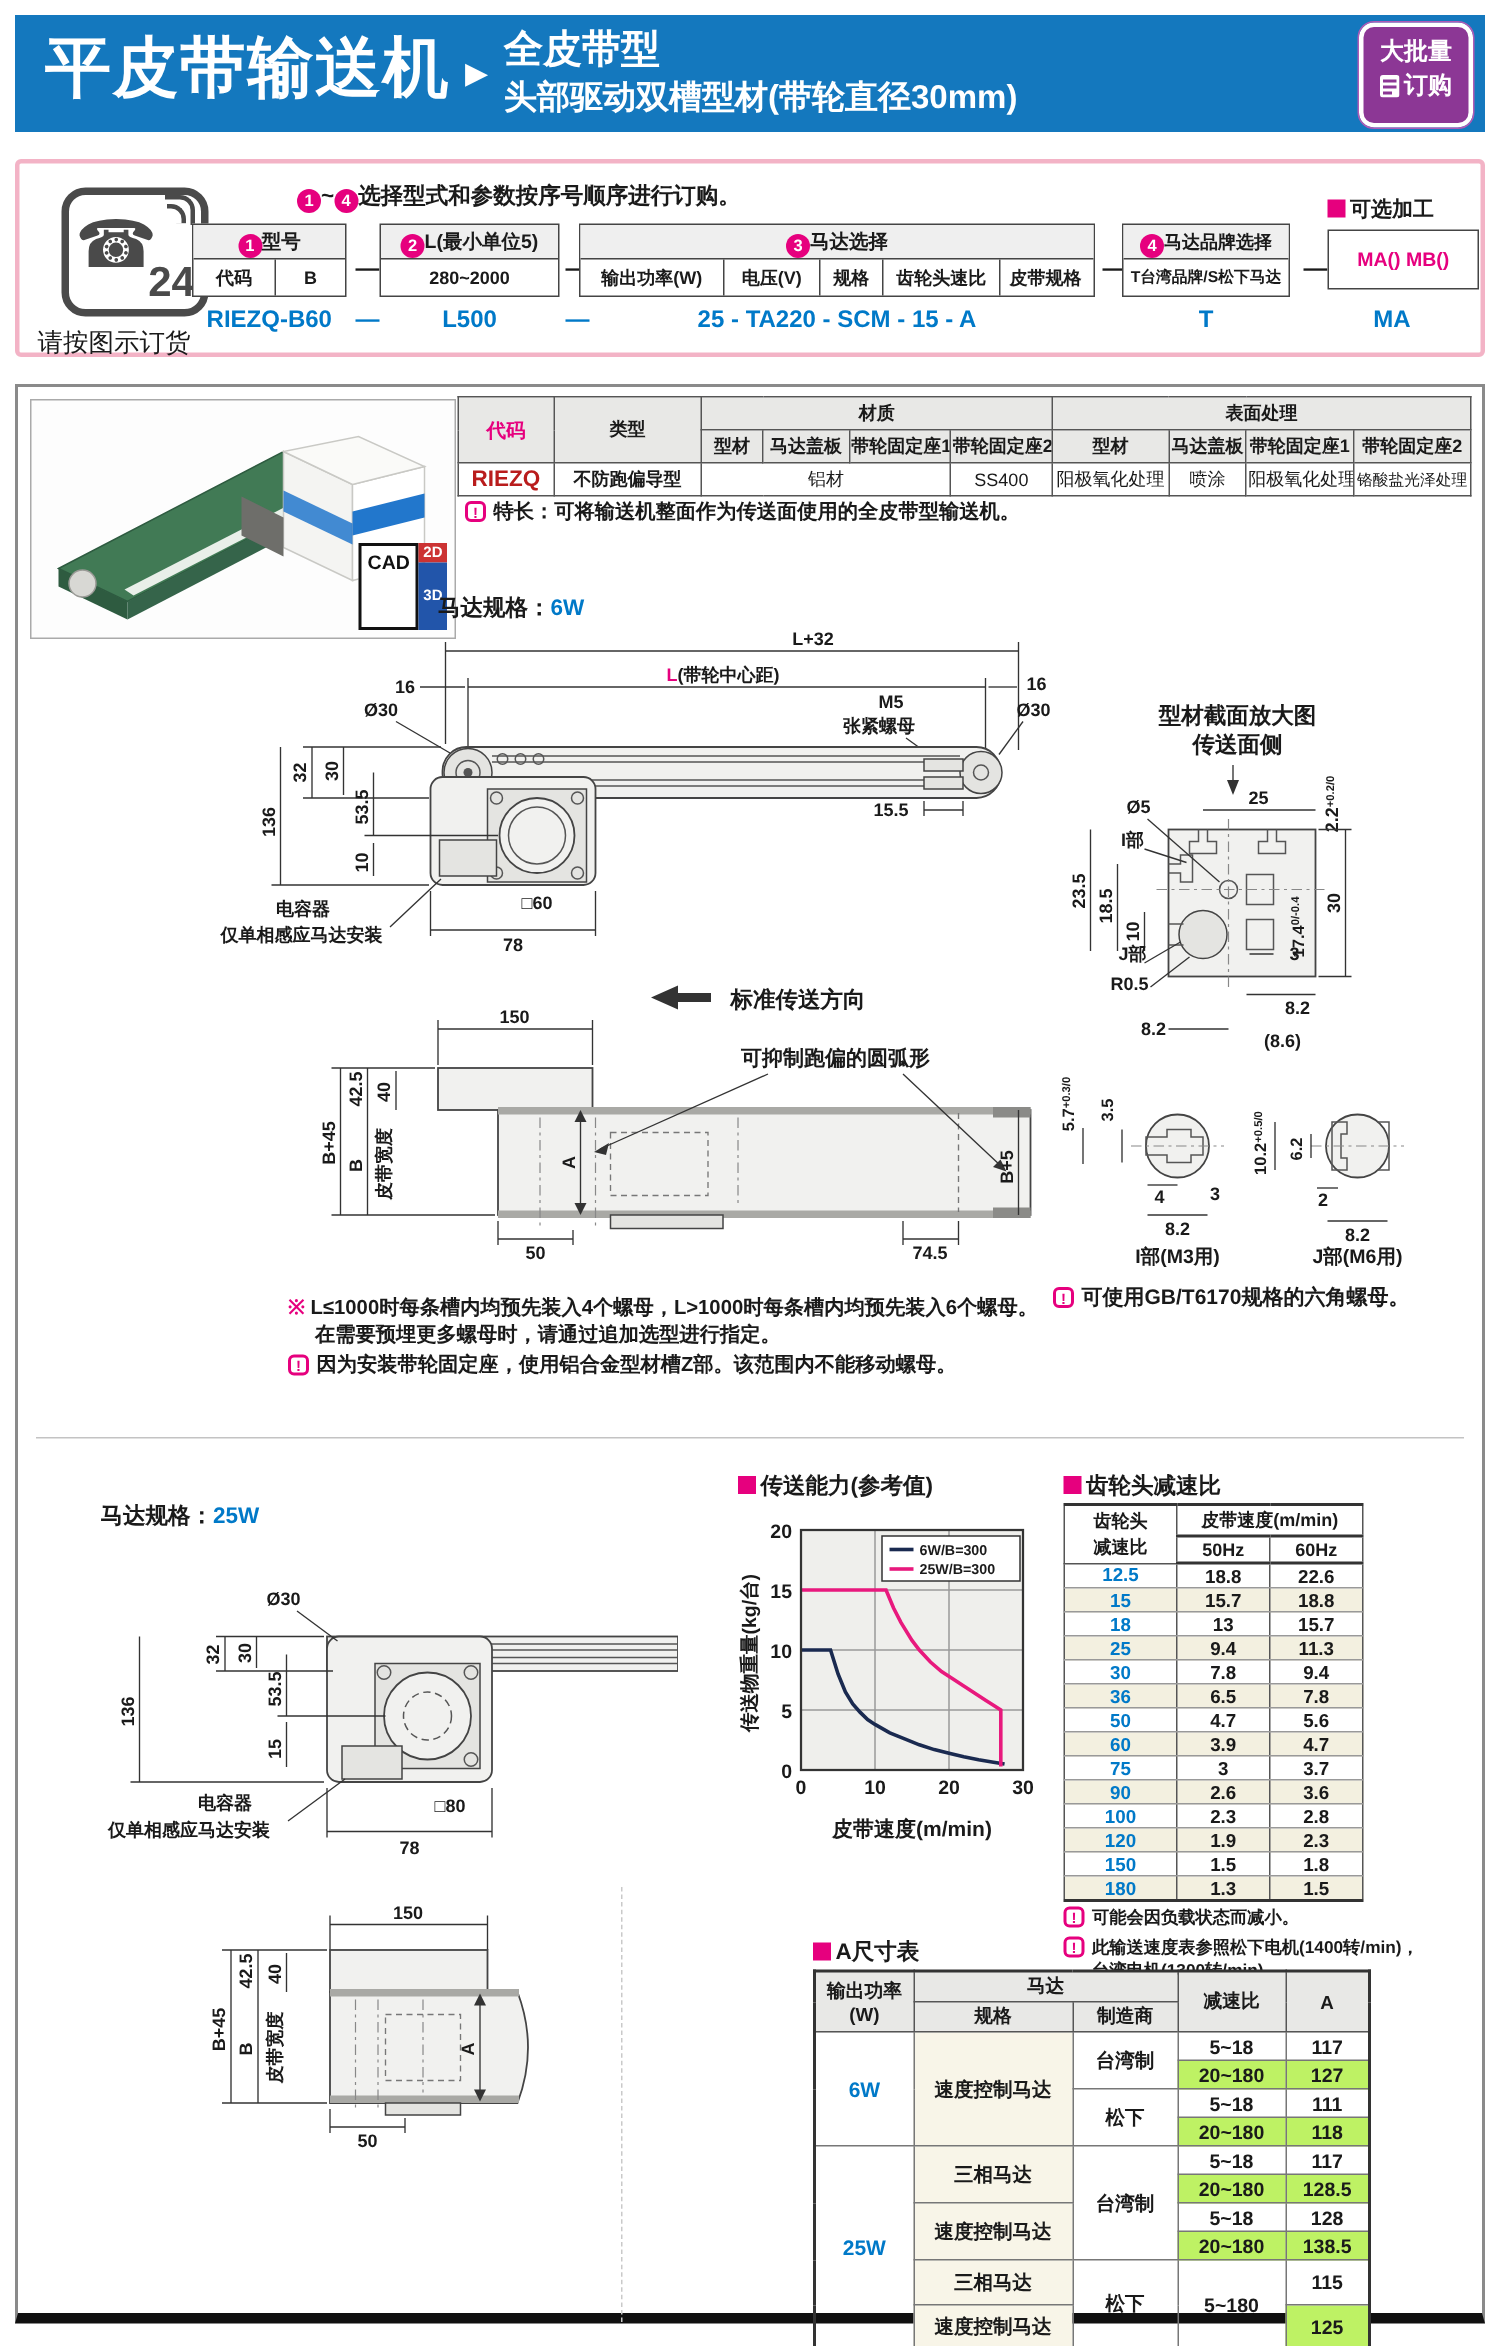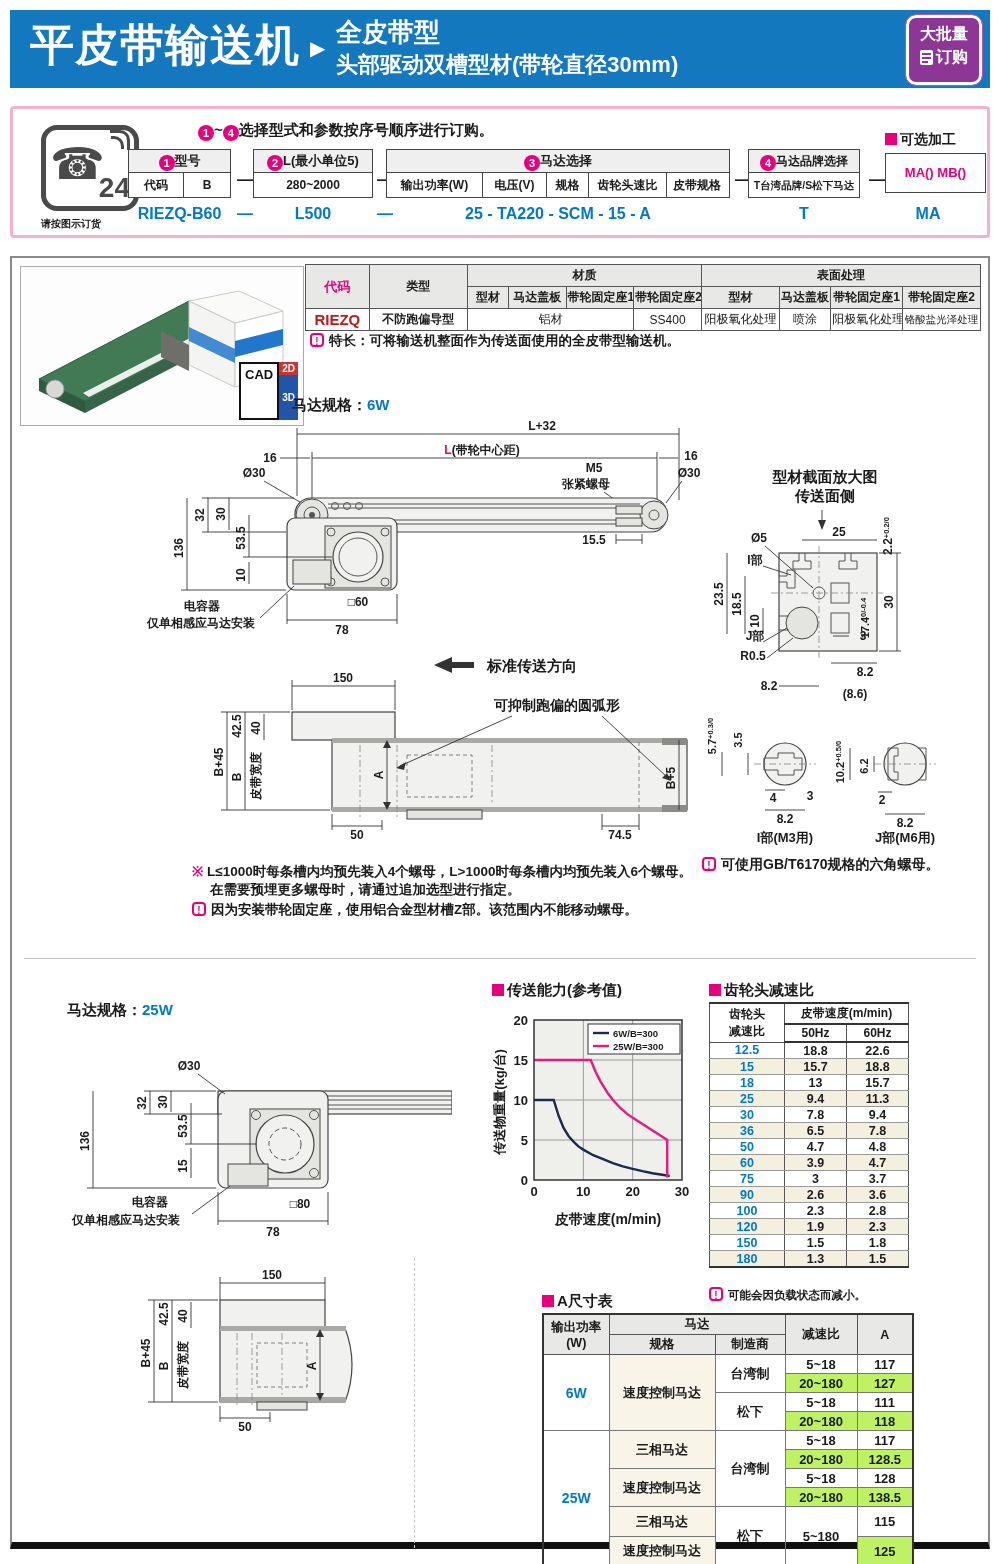--- a/index.html
+++ b/index.html
@@ -18,21 +18,21 @@
   .doc-icon{display:inline-block;width:13px;height:15px;background:
      linear-gradient(#8c3795,#8c3795) 2px 3px/9px 2px no-repeat,
      linear-gradient(#8c3795,#8c3795) 2px 7px/9px 2px no-repeat,
      linear-gradient(#8c3795,#8c3795) 2px 11px/6px 2px no-repeat,#fff;border-radius:2px;}
   
   .order-panel{position:absolute;left:10px;top:106px;width:980px;height:132px;border:3px solid #f3b3c6;border-radius:4px;background:#fff;box-sizing:border-box;}
   .phone-box{position:absolute;left:28px;top:16px;width:98px;height:86px;border:5px solid #4a4a4a;border-radius:16px;box-sizing:border-box;}
   .phone-glyph{position:absolute;left:4px;top:12px;font-size:44px;color:#4a4a4a;line-height:1;}
   .phone-24{position:absolute;right:4px;bottom:2px;font-size:28px;font-weight:bold;color:#4a4a4a;}
   .sig{position:absolute;border:solid #4a4a4a;border-width:3px 3px 0 0;border-radius:0 10px 0 0;}
-  .phone-caption{position:absolute;left:28px;top:108px;width:130px;font-size:10px;font-weight:bold;}
+  .phone-caption{position:absolute;left:12px;top:108px;width:130px;font-size:17px;font-weight:normal;}
   .hand{position:absolute;left:138px;top:48px;font-size:30px;color:#e6007e;}
   .order-instr{position:absolute;left:185px;top:12px;font-size:15px;font-weight:bold;}
   .numc{display:inline-block;width:16px;height:16px;border-radius:50%;background:#e6007e;color:#fff;font-size:11px;font-weight:bold;text-align:center;line-height:16px;vertical-align:-2px;}
   .obox{position:absolute;border:1px solid #444;box-sizing:border-box;background:#fff;}
   .obox .oh{height:22px;line-height:22px;text-align:center;font-size:13px;font-weight:bold;background:#efefef;border-bottom:1px solid #444;}
   .obox .ob{display:flex;height:24px;}
   .obox .ob .c{flex:none;border-right:1px solid #444;font-size:12px;font-weight:bold;text-align:center;line-height:24px;box-sizing:border-box;}
   .obox .ob .c:last-child{border-right:none;}
   .odash{position:absolute;font-size:16px;font-weight:bold;}
   .opt-label{position:absolute;left:872px;top:22px;font-size:14px;font-weight:bold;}
@@ -75,21 +75,21 @@
   .chart-title{font-size:15px;font-weight:bold;margin-bottom:2px;}
   
   .gear-block{position:absolute;left:697px;top:723px;width:276px;}
   .gear-title{font-size:15px;font-weight:bold;margin-bottom:2px;}
   .gear-table{width:200px;border-top:2.5px solid #333;border-bottom:2.5px solid #333;}
   .gear-table th{border:1px solid #555;border-top:2px solid #333;background:#fff;font-size:12px;padding:1px 2px;}
   .gear-table .gh2{border-bottom:2px solid #333;}
   .gear-table td{border-left:1px solid #555;border-right:1px solid #555;border-bottom:1px solid #999;font-size:12.5px;font-weight:bold;text-align:center;padding:0.5px 2px;}
   .gear-table tbody tr:nth-child(even){background:#f3f0e0;}
   .gear-table td.gr{color:#0079c8;}
-  .gear-note{font-size:11.5px;font-weight:bold;margin-top:19px;line-height:1.35;}
+  .gear-note{font-size:11.5px;font-weight:bold;margin-top:3px;line-height:1.35;}
   
   .a-block{position:absolute;left:530px;top:1034px;width:375px;}
   .a-title{font-size:15px;font-weight:bold;margin-bottom:2px;}
   .a-table{width:372px;table-layout:fixed;border:2px solid #333;}
   .a-table th{border:1px solid #555;background:#e8e8e6;font-size:12.5px;font-weight:bold;padding:1px;}
   .a-table td{border:1px solid #777;font-size:13px;font-weight:bold;text-align:center;padding:1px;}
   .a-table td.power{color:#0079c8;font-size:14px;}
   .a-table td.spec{background:#f8f5e8;}
   .a-table td.cream{background:#bef264;}
 </style>
@@ -651,21 +651,21 @@
               <td>9.4</td>
             </tr>
             <tr>
               <td class="gr">36</td>
               <td>6.5</td>
               <td>7.8</td>
             </tr>
             <tr>
               <td class="gr">50</td>
               <td>4.7</td>
-              <td>4.8</td>
+              <td>5.6</td>
             </tr>
             <tr>
               <td class="gr">60</td>
               <td>3.9</td>
               <td>4.7</td>
             </tr>
             <tr>
               <td class="gr">75</td>
               <td>3</td>
               <td>3.7</td>
@@ -691,20 +691,21 @@
               <td>1.8</td>
             </tr>
             <tr>
               <td class="gr">180</td>
               <td>1.3</td>
               <td>1.5</td>
             </tr>
           </tbody>
       </table>
       <div class="gear-note"><span class="nicon">!</span><span>可能会因负载状态而减小。</span></div>
+      <div class="gear-note"><span class="nicon">!</span><span>此输送速度表参照松下电机(1400转/min)，</span><br><span style="margin-left:19px;">台湾电机(1300转/min)。</span></div>
     </div>
 
     <div class="a-block">
       <div class="a-title"><span class="sq"></span><span>A尺寸表</span></div>
       <table class="a-table">
         <colgroup>
             <col style="width:66px">
             <col style="width:106px">
             <col style="width:70px">
             <col style="width:72px">

